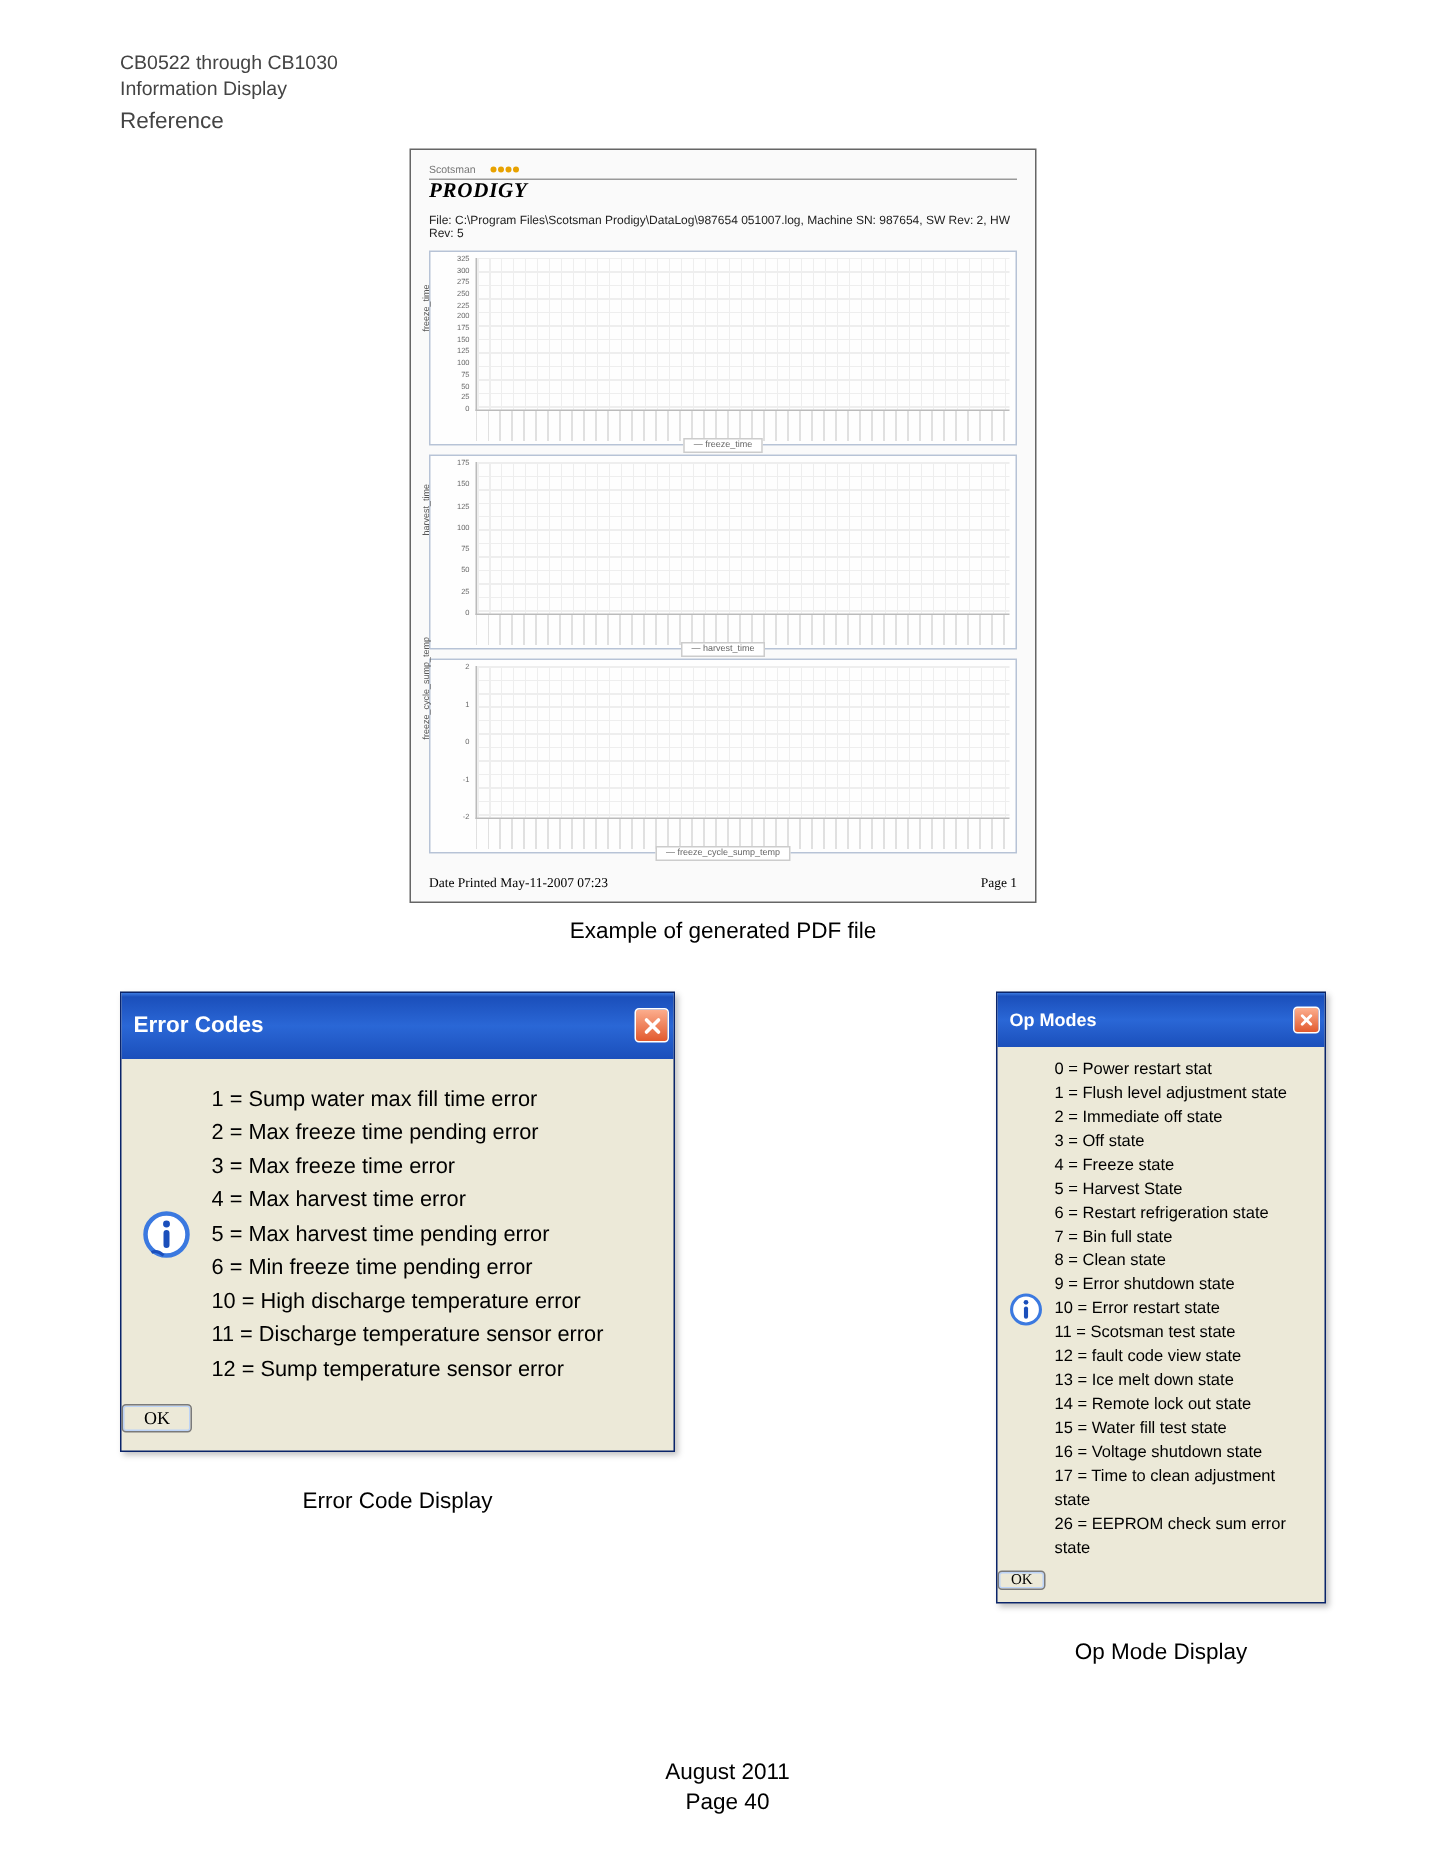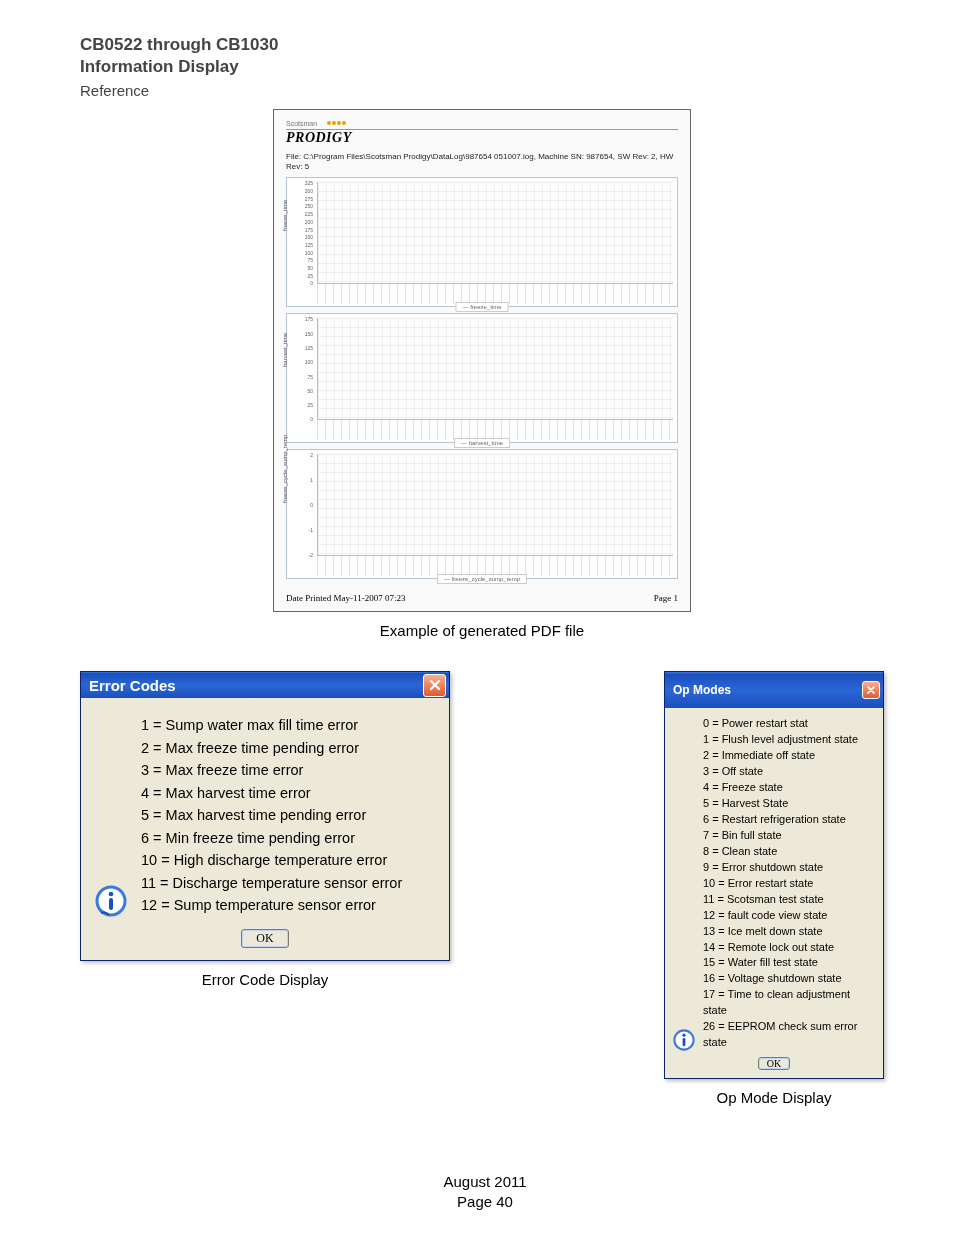--- a/index.html
+++ b/index.html
@@ -1,17 +1,17 @@
 <!DOCTYPE html>
 <html><head>
 <meta charset="utf-8">
 <style>
   html,body{margin:0;padding:0;background:#fff;font-family:Arial,Helvetica,sans-serif;color:#000}
   .page{width:954px;min-height:1235px;margin:0 auto;padding:34px 70px 20px 80px;box-sizing:border-box;position:relative}
-  .heading{font-size:17px;font-weight:bold;color:#444;line-height:1.3;margin:0}
+  .heading{font-size:13px;font-weight:normal;color:#444;line-height:1.3;margin:0}
   .subheading{font-size:15px;font-weight:normal;color:#444;margin:4px 0 0 0}
 
   
   .pdf-figure{width:418px;margin:10px auto 0 auto}
   .pdf-box{border:1px solid #666;background:#fafafa;padding:10px 12px 8px 12px;box-sizing:border-box}
   .logo-row{display:flex;align-items:flex-end;gap:6px;border-bottom:1px solid #999;padding-bottom:2px}
   .brand{font:italic 700 14px Georgia,serif;letter-spacing:.5px}
   .dots{display:flex;gap:1px;margin-bottom:2px}
   .dot{width:4px;height:4px;border-radius:50%;background:#e8a200;display:inline-block}
   .file-line{font:8px Arial;color:#222;margin:6px 0 4px 0;line-height:1.2}
@@ -26,39 +26,39 @@
     repeating-linear-gradient(to right,#888 0,#888 1px,transparent 1px,transparent 8px);opacity:.25}
   .chart .legend{position:absolute;left:50%;transform:translateX(-50%);bottom:-6px;font:6px Arial;border:1px solid #ccc;background:#fff;padding:1px 6px;color:#666;white-space:nowrap}
   .pdf-footer{display:flex;justify-content:space-between;font:9px 'Times New Roman',serif;margin-top:14px}
   .pdf-caption{text-align:center;font-size:15px;margin:10px 0 32px 0}
 
   
   .dialogs{display:flex;justify-content:space-between;align-items:flex-start;gap:40px}
   .dlg-col{display:flex;flex-direction:column;align-items:center}
   .dialog{background:#ece9d8;border:1px solid #0a246a;box-shadow:2px 2px 4px rgba(0,0,0,.25)}
   .titlebar{background:linear-gradient(to bottom,#3b79e0 0%,#1b4fbb 6%,#2a67d6 50%,#1b4fbb 100%);
-    color:#fff;display:flex;align-items:center;justify-content:space-between;height:26px;padding:0 3px 0 8px;
+    color:#fff;display:flex;align-items:center;justify-content:space-between;height:44px;padding:0 3px 0 8px;
     font:700 15px 'Trebuchet MS',Verdana,sans-serif}
   .titlebar-sm{height:36px;font:700 12px 'Trebuchet MS',Verdana,sans-serif}
   .closebtn{width:21px;height:21px;background:linear-gradient(#fcae8e,#e25a2e);
     border:1px solid #fff;border-radius:3px;display:flex;align-items:center;justify-content:center;cursor:pointer}
   .closebtn-sm{width:16px;height:16px}
   .closebtn svg{display:block}
-  .dlg-body{display:flex;align-items:flex-end;padding:16px 18px 12px 14px;gap:14px}
+  .dlg-body{display:flex;align-items:center;padding:16px 18px 12px 14px;gap:14px}
   .dlg-body-sm{padding:8px 10px 6px 8px;gap:8px}
   .info-icon{width:32px;height:32px;flex:0 0 auto}
   .info-icon-sm{width:22px;height:22px}
   .info-icon svg{width:100%;height:100%;display:block}
   .err-list{font:14.5px Tahoma,Arial;line-height:1.55}
   .op-list{font:11px Tahoma,Arial;line-height:1.45}
-  .dlg-btnrow{display:flex;justify-content:center;padding:0 0 12px 0}
+  .dlg-btnrow{display:flex;padding:0 0 12px 0}
   .okbtn{font:12px Tahoma;background:#ece9d8;border:1px solid #7a7a7a;border-radius:3px;
     padding:1px 14px;box-shadow:0 0 0 1px #bcd3f7 inset;cursor:pointer}
   .okbtn-sm{font:10px Tahoma;padding:0 8px}
-  .dlg-caption{font-size:15px;margin-top:10px;text-align:center}
+  .dlg-caption{font-size:15px;margin-top:24px;text-align:center}
 
   .footer{position:absolute;left:16px;right:0;bottom:24px;text-align:center;font-size:15px;line-height:1.3}
 </style>
 </head>
 <body>
 
 <div class="page">
 
   <h2 class="heading">CB0522 through CB1030</h2>
   <h2 class="heading">Information Display</h2>

